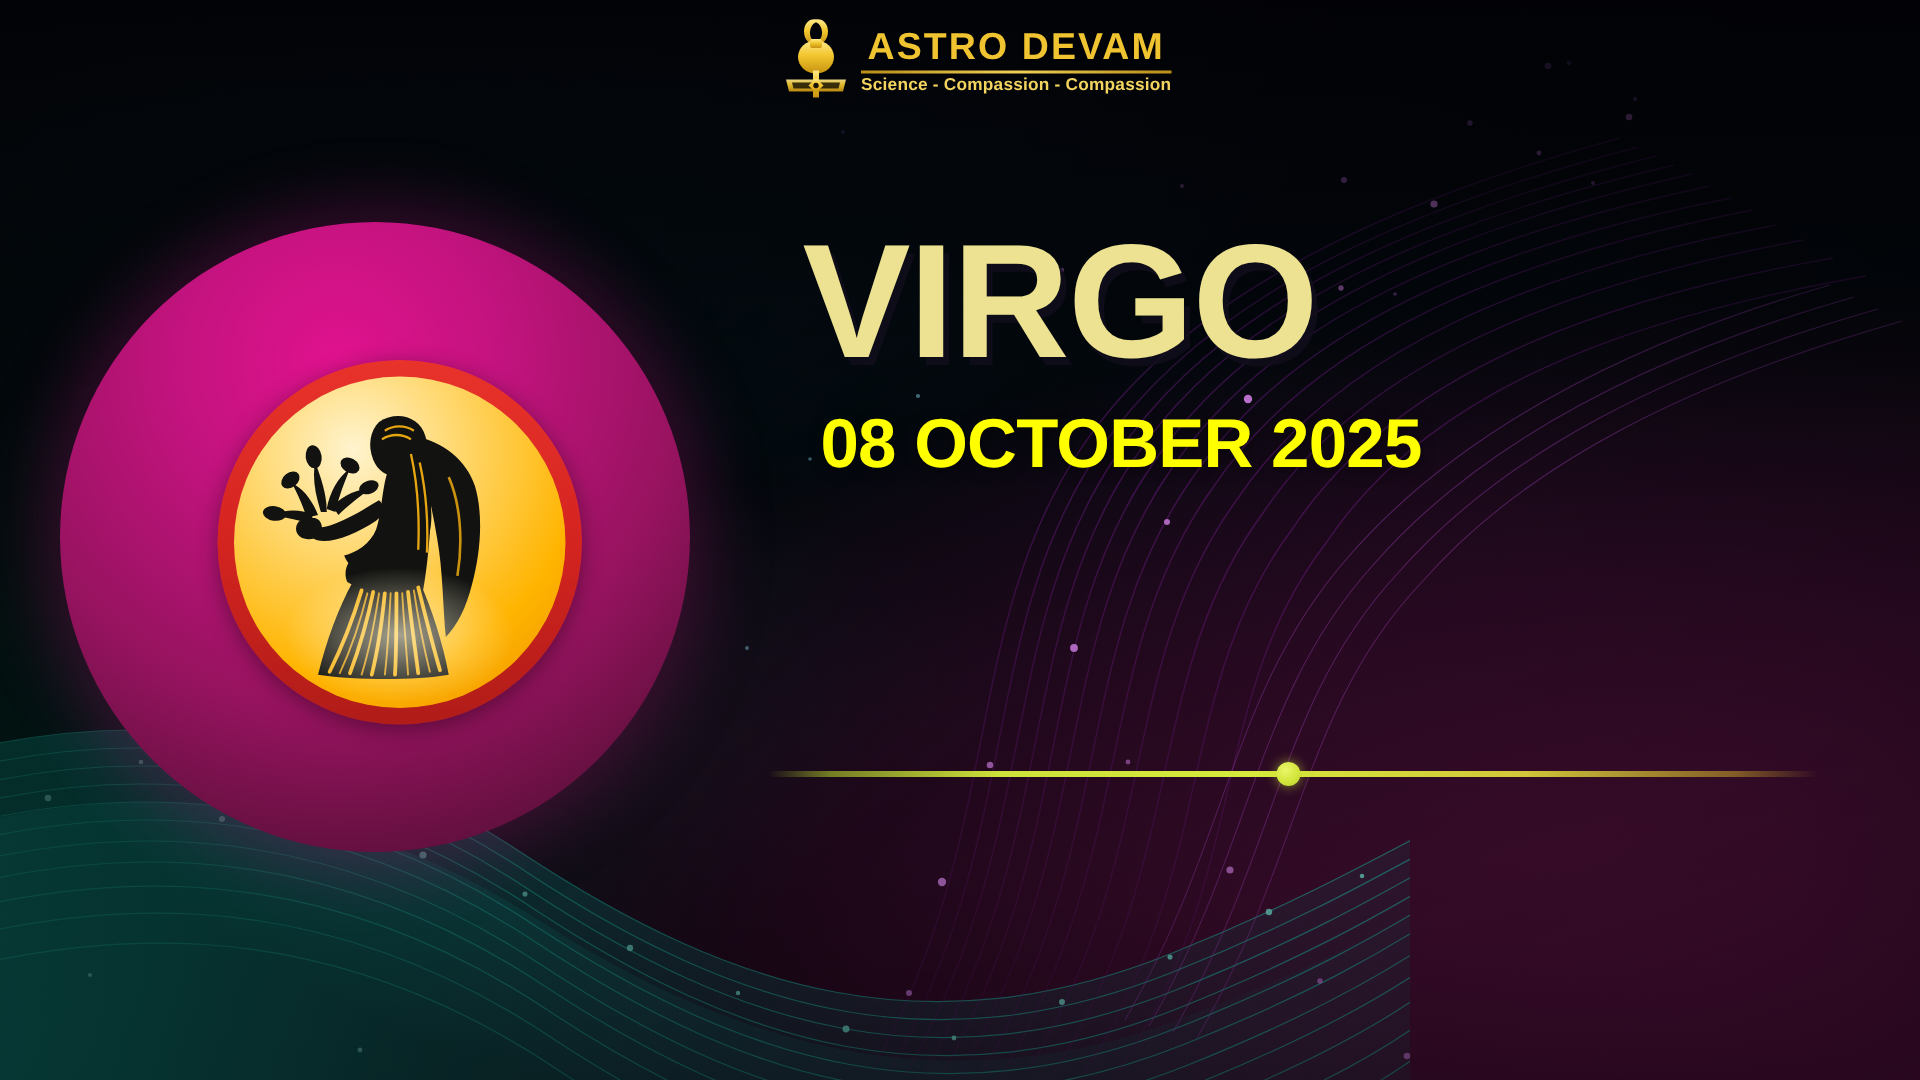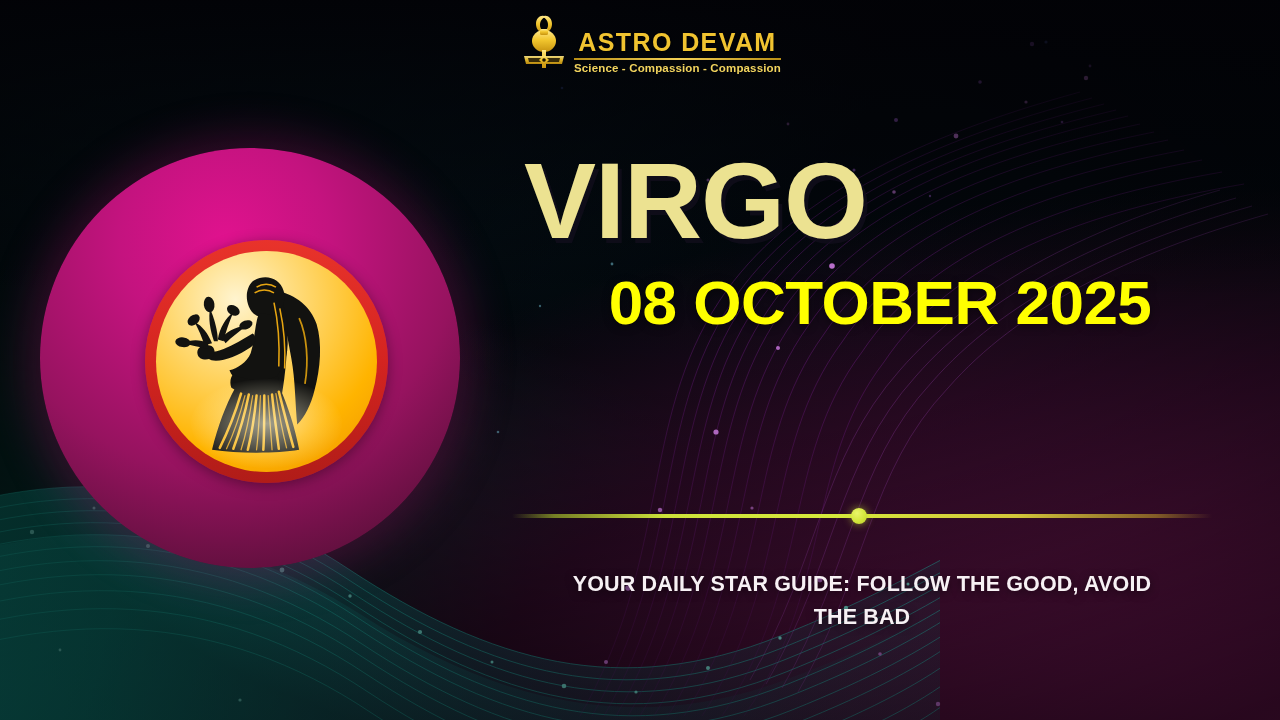--- a/index.html
+++ b/index.html
@@ -98,21 +98,21 @@
     left: 6%; top: 4%;
     width: 88%; height: 92%;
   }
 
   
   .logo {
     position: absolute;
     left: 522px; top: 8px;
     width: 246px; height: 66px;
     display: flex;
-    align-items: flex-end;
+    align-items: center;
     gap: 8px;
   }
   .logo-mark { width: 44px; height: 60px; flex: 0 0 44px; }
   .logo-text { display: flex; flex-direction: column; align-items: center; }
   .logo-name {
     font-size: 25px;
     font-weight: 700;
     letter-spacing: 1.4px;
     color: #f0c330;
     line-height: 1;
@@ -129,21 +129,21 @@
     font-weight: 700;
     letter-spacing: 0.15px;
     color: #f2d45e;
     line-height: 1;
     white-space: nowrap;
   }
 
   
   .copy {
     position: absolute;
-    left: 524px; top: 148px;
+    left: 535px; top: 148px;
     width: 700px;
   }
   .zodiac-name {
     font-size: 108px;
     font-weight: 800;
     letter-spacing: -1px;
     line-height: 0.98;
     color: #ece291;
     text-shadow: 4px 5px 0 rgba(18,14,28,0.78);
     margin: 0;
@@ -153,29 +153,28 @@
     font-size: 61px;
     font-weight: 800;
     letter-spacing: -0.5px;
     line-height: 1;
     color: #ffffff;
     margin: 22px 0 0 12px;
     white-space: nowrap;
     text-shadow: 0 2px 10px rgba(0,0,0,0.45);
   }
   .line-date {
-    font-size: 62px;
+    font-size: 46px;
     font-weight: 800;
     letter-spacing: -0.5px;
     line-height: 1;
     color: #ffff00;
     margin: 18px 0 0 12px;
     white-space: nowrap;
     text-shadow: 0 2px 10px rgba(0,0,0,0.45);
-    text-align: center;
   }
 
   
   .divider {
     position: absolute;
     left: 512px; top: 508px;
     width: 700px; height: 16px;
   }
   .divider-line {
     position: absolute;
@@ -469,15 +468,14 @@
   <div class="copy">
     <div class="zodiac-name">VIRGO</div>
     <div class="line-date">08 OCTOBER 2025</div>
   </div>
 
   <div class="divider">
     <div class="divider-line"></div>
     <div class="divider-dot"></div>
   </div>
 
-  <div class="tagline">YOUR DAILY STAR GUIDE: FOLLOW THE GOOD, AVOID THE BAD</div>
 
 </div>
 
 </body></html>

